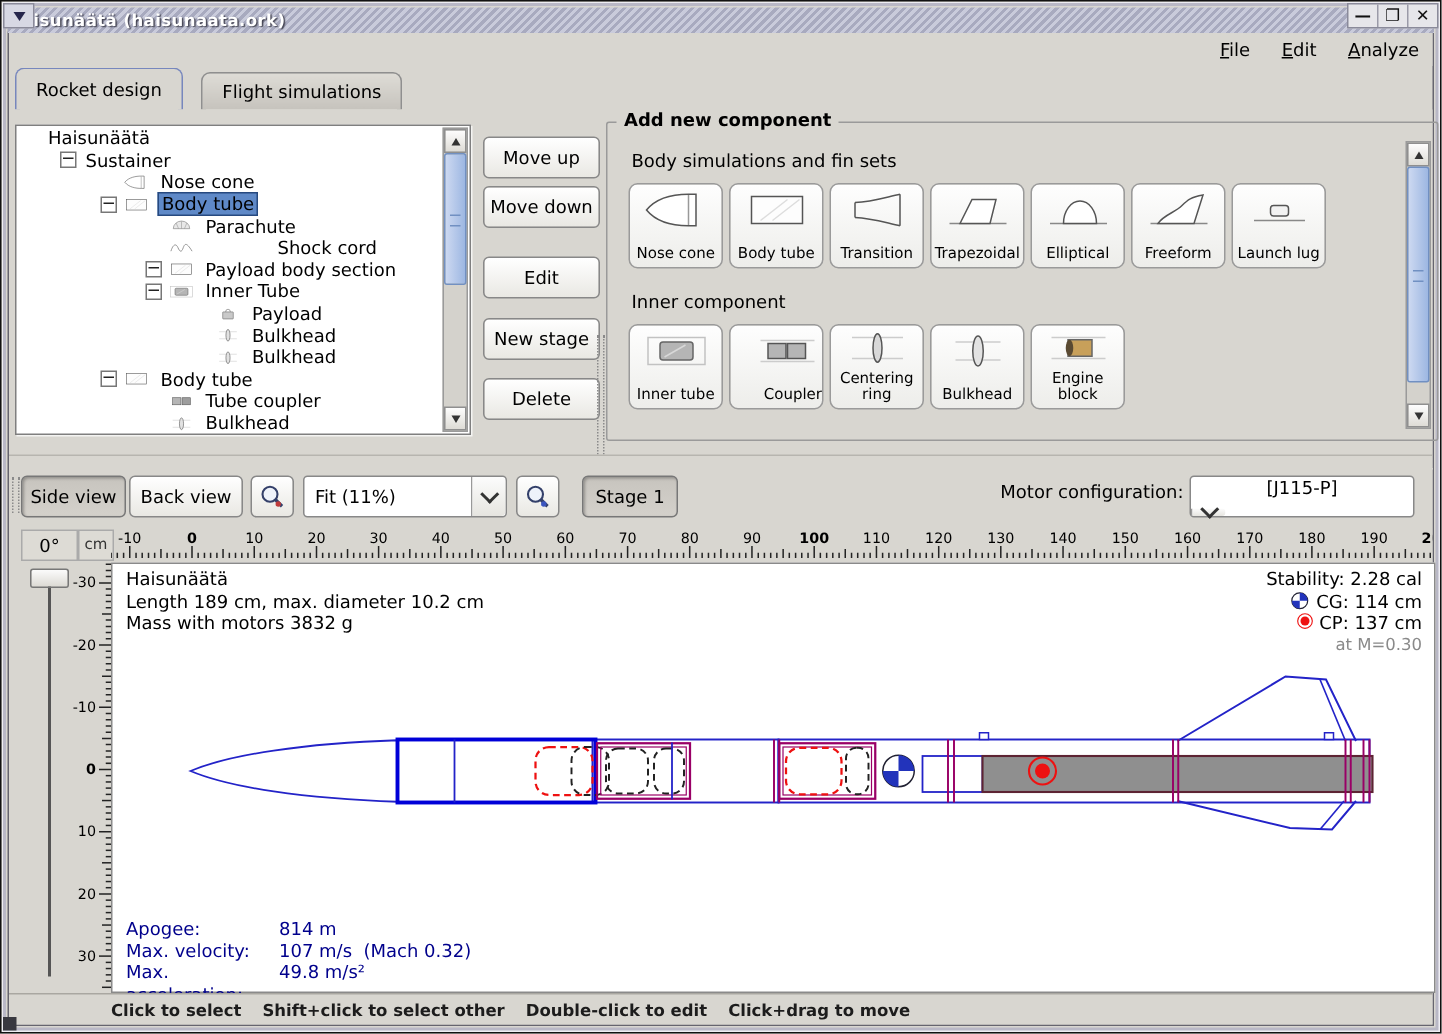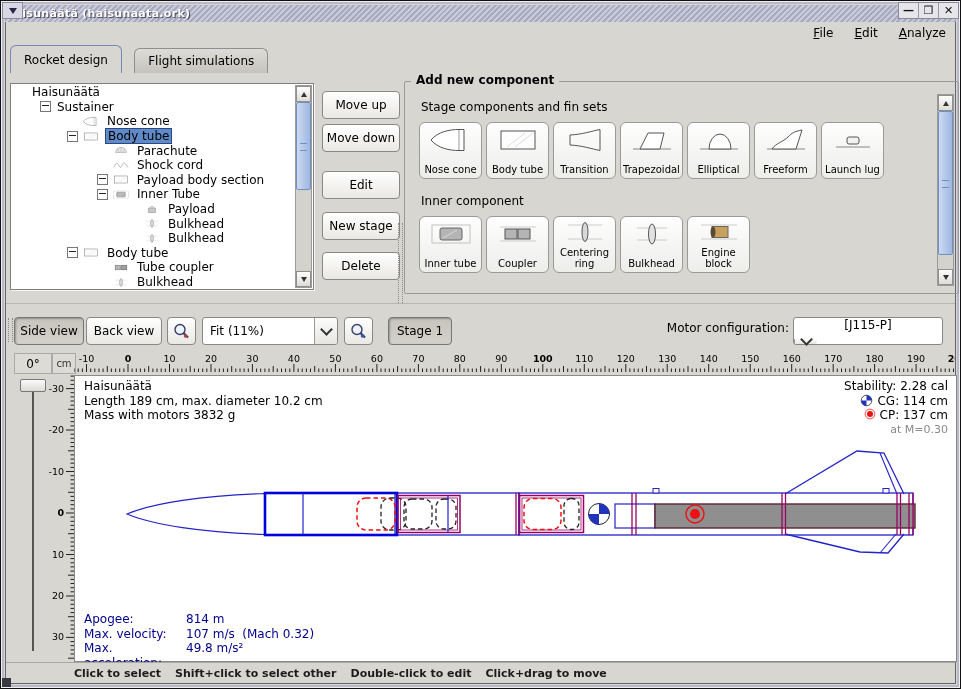--- a/index.html
+++ b/index.html
@@ -163,21 +163,21 @@
           </div>
           <div class="trow" style="padding-left: 100px;">
             <span class="ticon">
               <svg width="18" height="11" viewBox="0 0 46 26">
                 <path d="M9,18 A14,13 0 0 1 37,18 Z" fill="#e8e8e8" stroke="#777"></path>
                 <path d="M23,5.5 L23,18 M14,8.5 L18,18 M32,8.5 L28,18" fill="none" stroke="#999"></path>
               </svg>
             </span>
             <span class="tlabel">Parachute</span>
           </div>
-          <div class="trow" style="padding-left: 100px;">
+          <div class="trow" style="padding-left: 100px; gap: 48px;">
             <span class="ticon">
               <svg width="18" height="11" viewBox="0 0 46 26">
                 <path d="M5,18 C9,5 14,5 17,12 S23,21 26,12 S33,5 41,18" fill="none" stroke="#888" stroke-width="1.5"></path>
               </svg>
             </span>
             <span class="tlabel">Shock cord</span>
           </div>
           <div class="trow" style="padding-left: 55px; justify-content: center;">
             <span class="exp"></span>
             <span class="ticon">
@@ -276,21 +276,21 @@
         <div class="btn" style="left: 316px; width: 76px; height: 26px; top: 18px;">Move up</div>
         <div class="btn" style="left: 316px; width: 76px; height: 26px; top: 51px;">Move down</div>
         <div class="btn" style="left: 316px; width: 76px; height: 26px; top: 98px;">Edit</div>
         <div class="btn" style="left: 316px; width: 76px; height: 26px; top: 139px;">New stage</div>
         <div class="btn" style="left: 316px; width: 76px; height: 26px; top: 179px;">Delete</div>
       </div>
     <div class="vgrip" style="left:392px;top:150px;height:80px;"></div>
     <div class="groupbox">
       <div class="legend">Add new component</div>
       <div id="compgroups">
-          <div class="gslabel" style="top: 18px;">Stage components and fin sets</div>
+          <div class="gslabel" style="top: 18px;">Body simulations and fin sets</div>
           <div class="cbtn" style="left: 14px; top: 40px;">
             <span class="ci"><svg width="46" height="26" viewBox="0 0 46 26">
                 <path d="M3,13 C10,4.5 22,2.5 31,2.5 L36,2.5 L36,23.5 L31,23.5 C22,23.5 10,21.5 3,13 Z" fill="#fff" stroke="#555"></path>
                 <line x1="31" y1="3" x2="31" y2="23" stroke="#999"></line>
               </svg></span>
             <span class="cl">Nose cone</span>
           </div>
           <div class="cbtn" style="left: 81px; top: 40px;">
             <span class="ci"><svg width="46" height="26" viewBox="0 0 46 26">
                 <rect x="6" y="4" width="34" height="18" fill="#fdfdfd" stroke="#555"></rect>
@@ -337,21 +337,21 @@
           </div>
           <div class="gslabel" style="top: 112px;">Inner component</div>
           <div class="cbtn" style="left: 14px; top: 134px;">
             <span class="ci"><svg width="46" height="26" viewBox="0 0 46 26">
                 <rect x="4" y="4" width="38" height="18" fill="none" stroke="#c2c2c2"></rect>
                 <rect x="12" y="7" width="22" height="12" rx="2" fill="#b5b5b5" stroke="#666"></rect>
                 <line x1="15" y1="17" x2="29" y2="9" stroke="#d8d8d8"></line>
               </svg></span>
             <span class="cl">Inner tube</span>
           </div>
-          <div class="cbtn" style="left: 81px; top: 134px;">
+          <div class="cbtn" style="left: 81px; top: 134px; align-items: flex-end;">
             <span class="ci"><svg width="46" height="26" viewBox="0 0 46 26">
                 <line x1="5" y1="6" x2="41" y2="6" stroke="#ccc"></line>
                 <line x1="5" y1="20" x2="41" y2="20" stroke="#ccc"></line>
                 <rect x="10" y="8" width="12" height="10" fill="#b5b5b5" stroke="#555"></rect>
                 <rect x="23" y="8" width="12" height="10" fill="#b5b5b5" stroke="#555"></rect>
               </svg></span>
             <span class="cl">Coupler</span>
           </div>
           <div class="cbtn" style="left: 148px; top: 134px;">
             <span class="ci"><svg width="46" height="26" viewBox="0 0 46 26">

